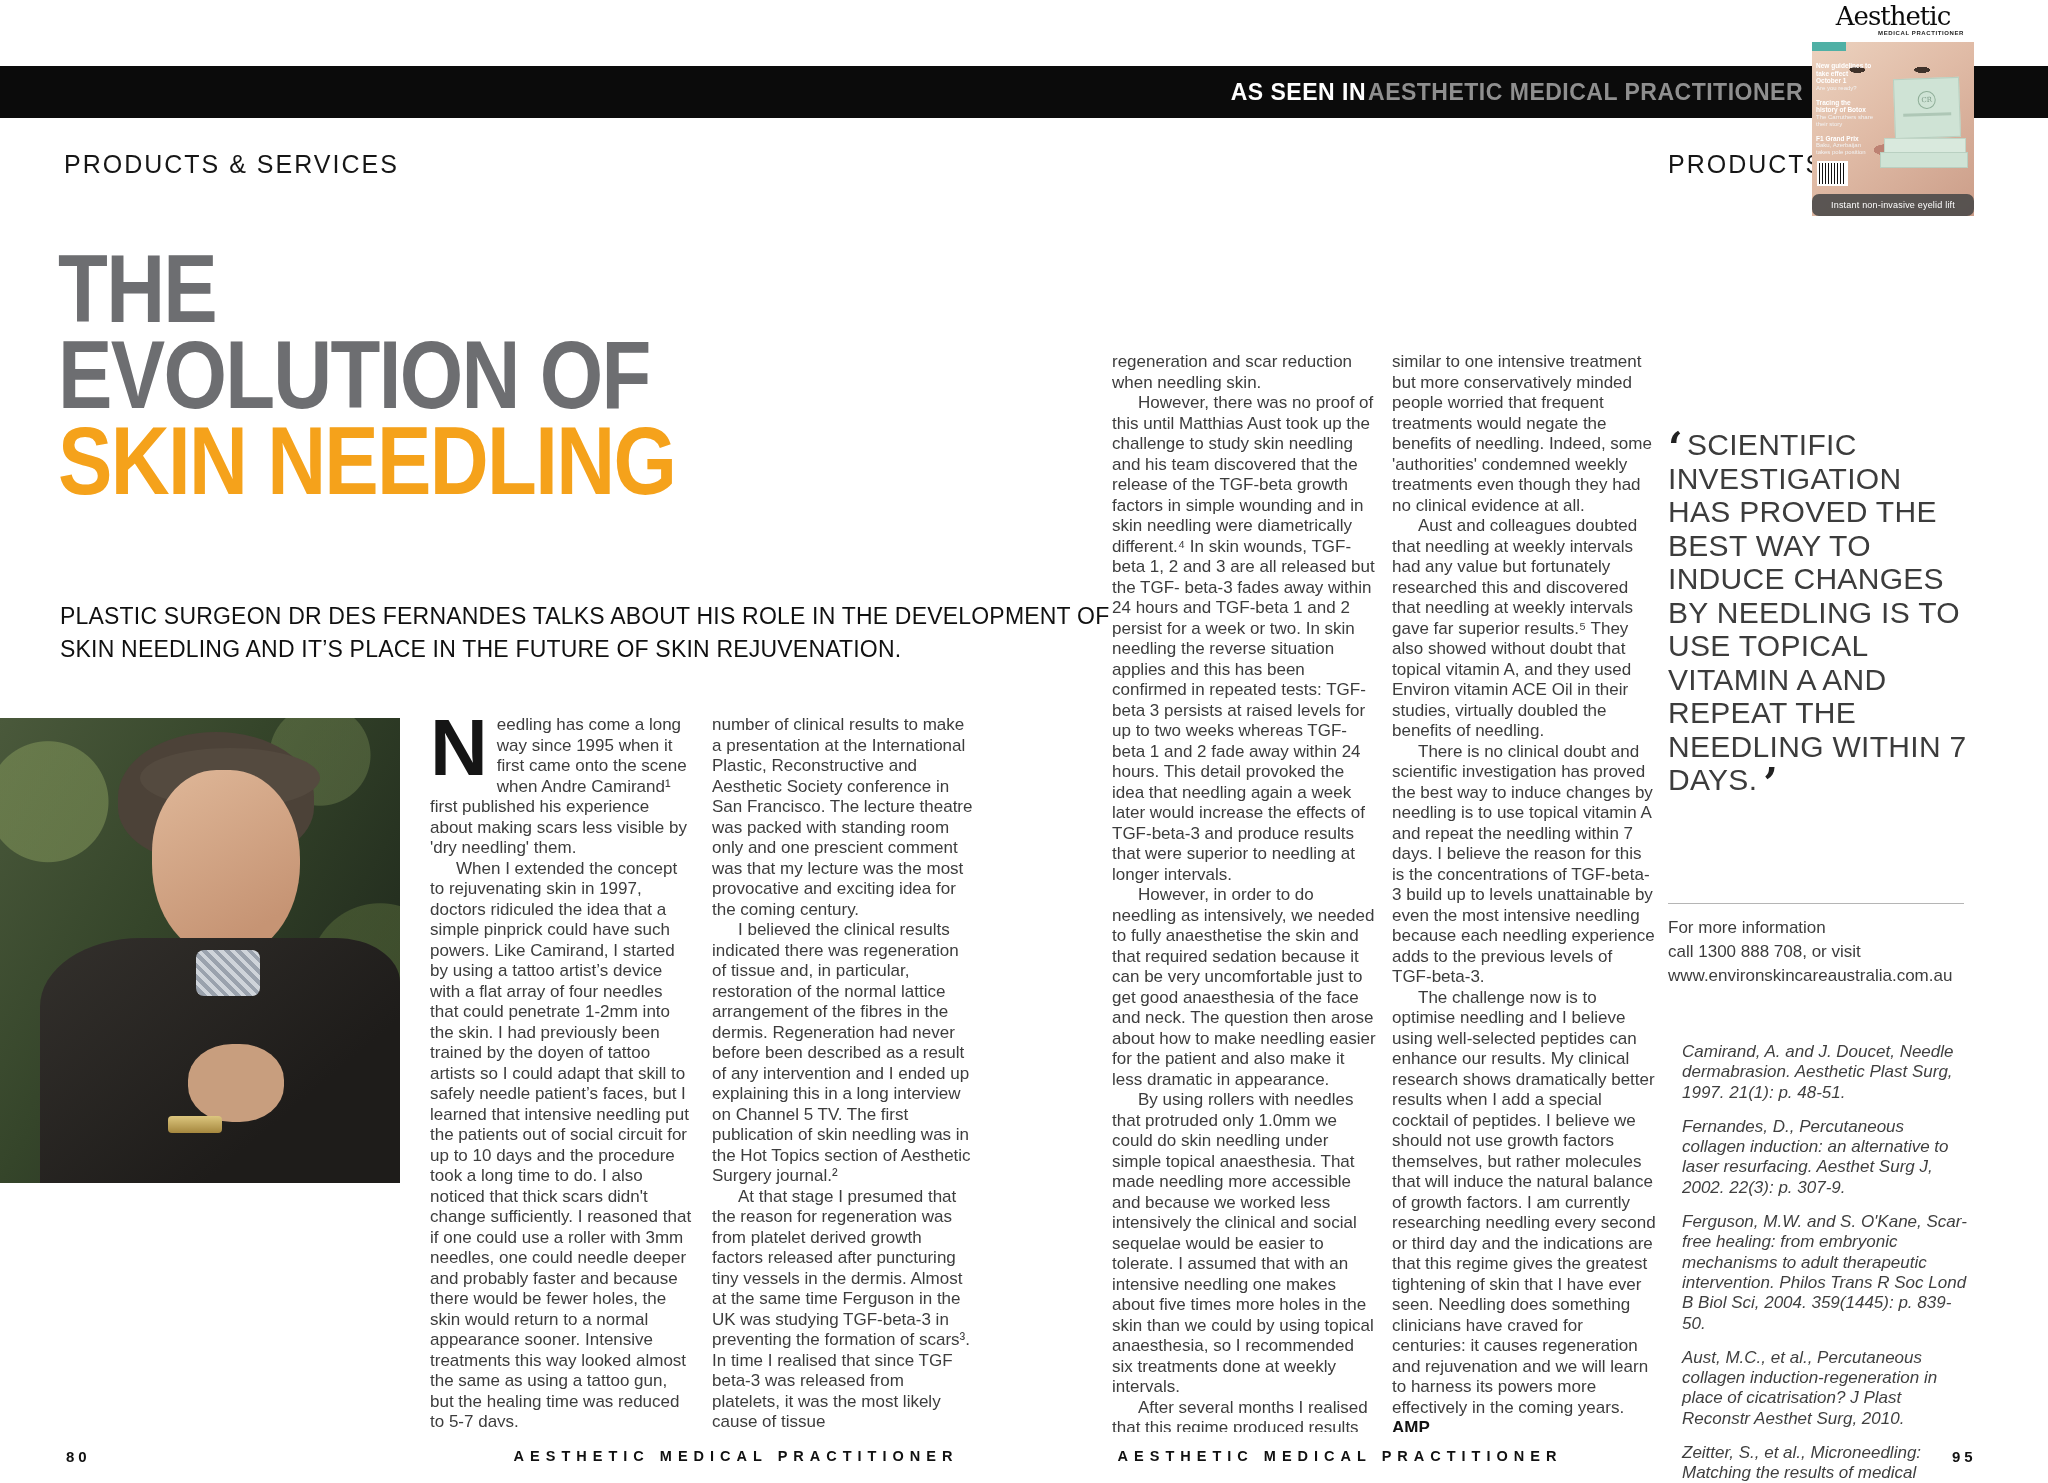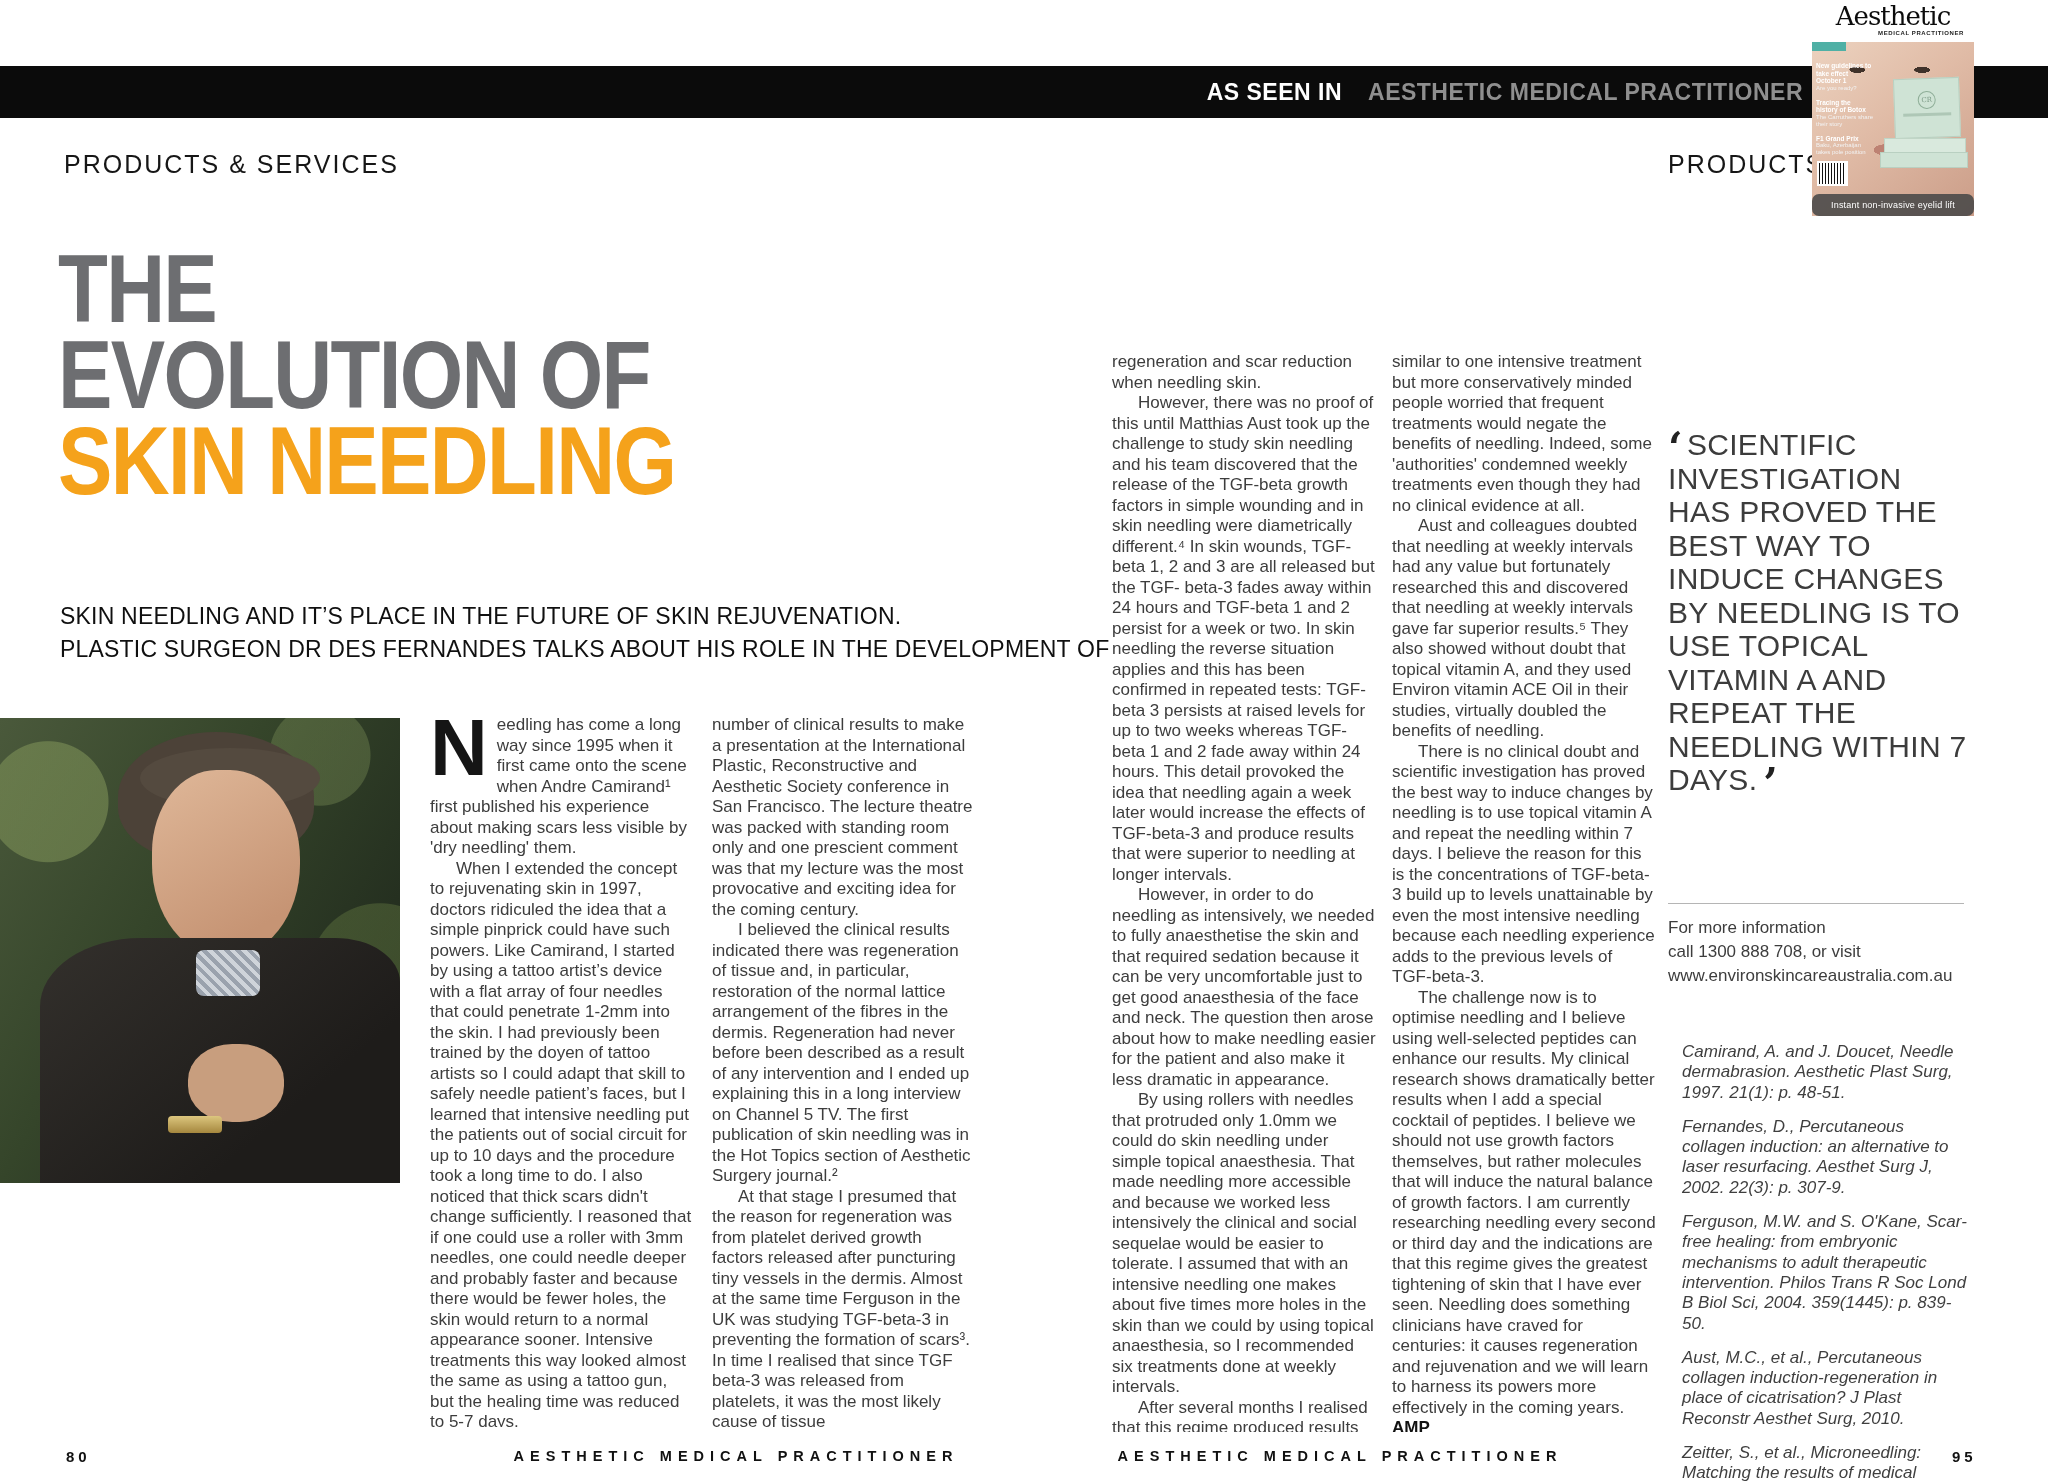--- a/index.html
+++ b/index.html
@@ -2,21 +2,21 @@
 <html><head>
 <meta charset="utf-8">
 <style>
   html,body{margin:0;padding:0;background:#fff;}
   #spread{position:relative;width:2048px;height:1483px;background:#fff;overflow:hidden;
           font-family:"Liberation Sans", sans-serif;color:#3d3d3d;}
 
   
   .black-bar{position:absolute;left:0;top:66px;width:2048px;height:52px;background:#0b0b0b;z-index:1;
              display:flex;align-items:center;justify-content:flex-end;padding-right:245px;box-sizing:border-box;}
-  .black-bar .asi{color:#ffffff;font-weight:bold;font-size:23px;letter-spacing:.5px;margin-right:26px;}
+  .black-bar .asi{color:#ffffff;font-weight:bold;font-size:23px;letter-spacing:.5px;margin-right:2px;}
   .black-bar .mag{color:#8f8f8f;font-weight:bold;font-size:23px;letter-spacing:.5px;}
 
   .sect-head{position:absolute;top:150px;font-size:25px;font-weight:400;letter-spacing:2px;color:#161616;text-align:center;}
   .sect-head.left{left:64px;}
   .sect-head.right{left:1668px;}
 
   
   .cover{position:absolute;left:1812px;top:0;width:162px;height:216px;background:#fff;z-index:3;overflow:hidden;}
   .cover-mast{font-family:"DejaVu Serif", serif;font-size:26px;letter-spacing:-1px;color:#0c0c0c;text-align:center;line-height:28px;margin-top:2px;}
   .cover-mastsub{font-size:6px;font-weight:bold;letter-spacing:.6px;color:#222;text-align:right;padding-right:10px;}
@@ -147,22 +147,22 @@
     <div class="cover-banner">Instant non-invasive eyelid lift</div>
   </div>
 
   <div class="headline">
     <div class="hl-gray">THE</div>
     <div class="hl-gray">EVOLUTION OF</div>
     <div class="hl-orange">SKIN NEEDLING</div>
   </div>
 
   <div class="standfirst">
+    <div>PLASTIC SURGEON DR DES FERNANDES TALKS ABOUT HIS ROLE IN THE DEVELOPMENT OF</div>
     <div>SKIN NEEDLING AND IT’S PLACE IN THE FUTURE OF SKIN REJUVENATION.</div>
-    <div>PLASTIC SURGEON DR DES FERNANDES TALKS ABOUT HIS ROLE IN THE DEVELOPMENT OF</div>
   </div>
 
   <div class="photo">
     <div class="ph-hair"></div>
     <div class="ph-fring"></div>
     <div class="ph-face"></div>
     <div class="ph-shirt"></div>
     <div class="ph-collar"></div>
     <div class="ph-hand"></div>
     <div class="ph-watch"></div>

